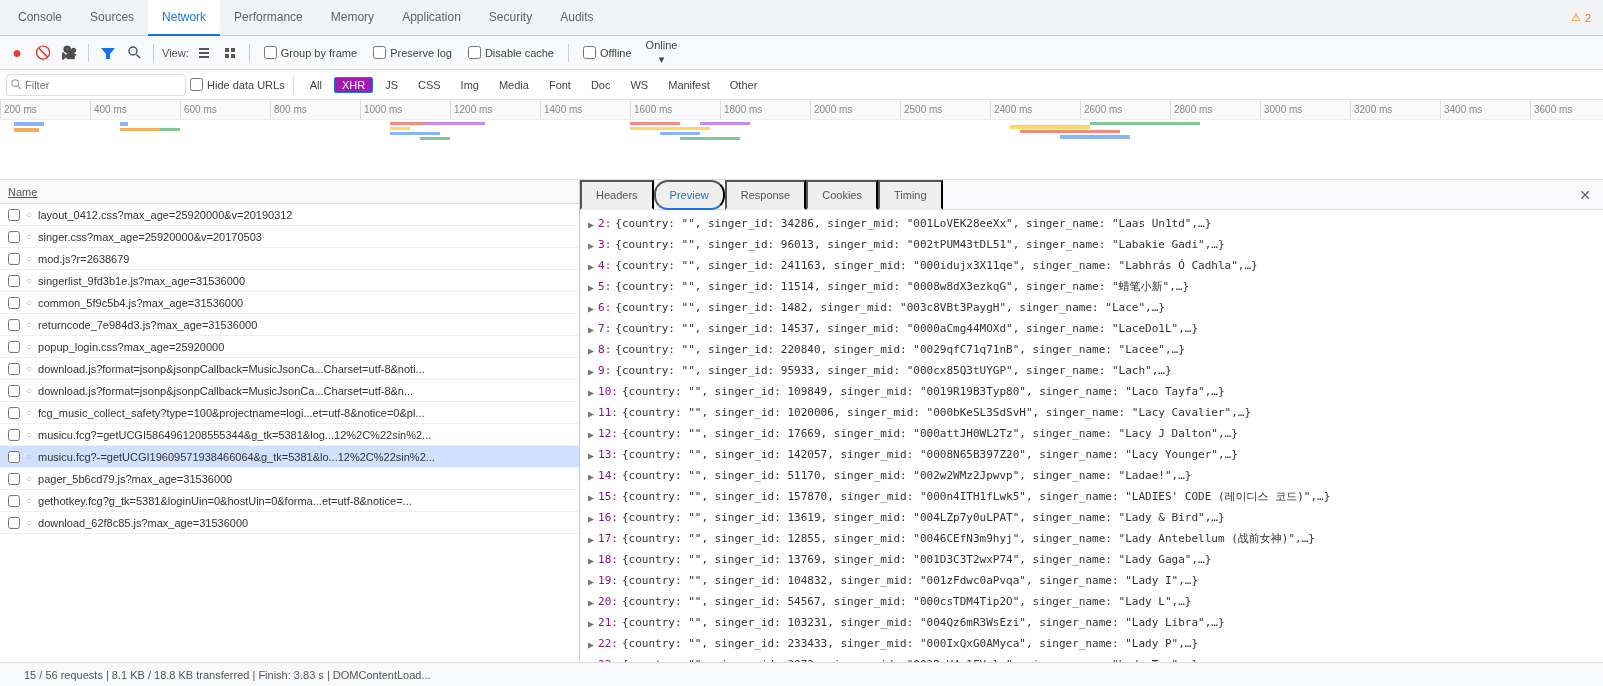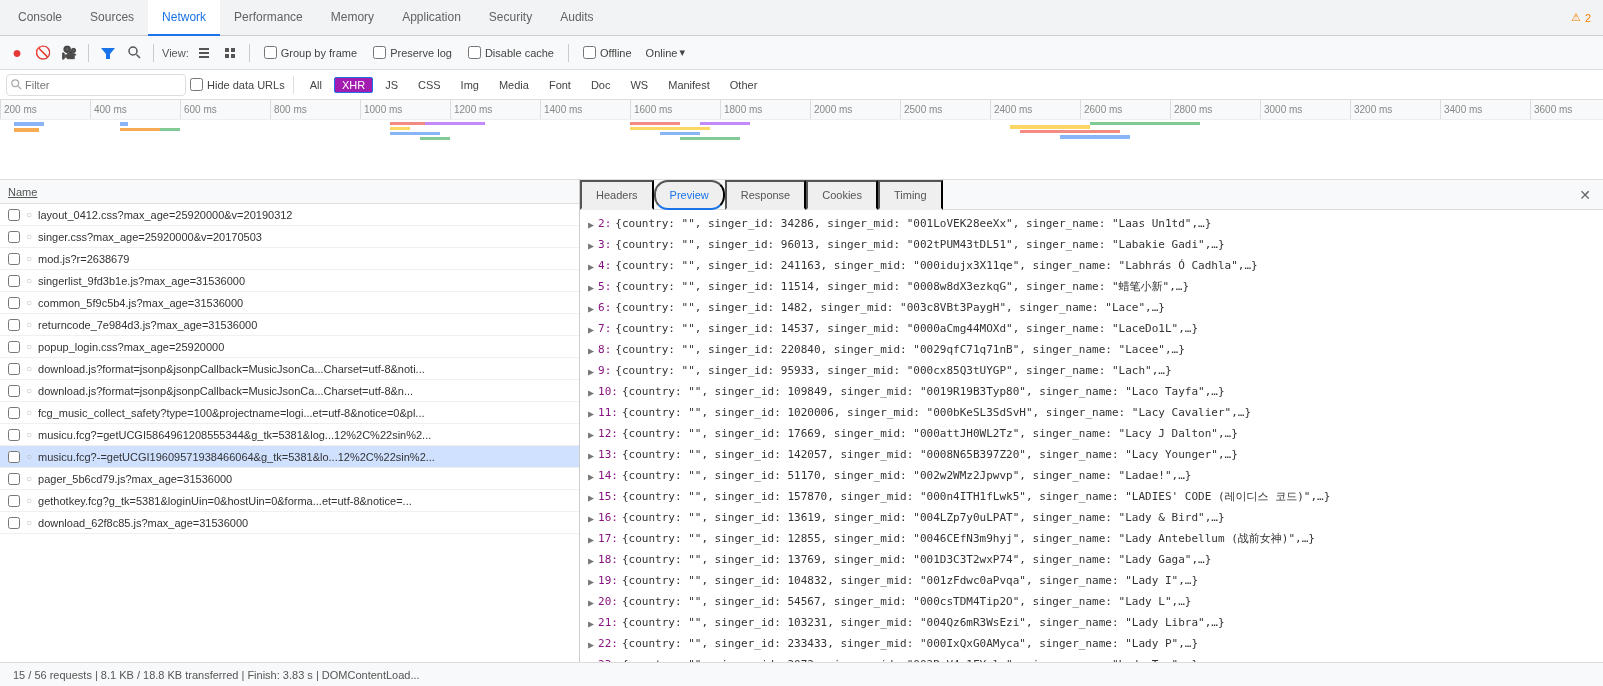--- a/index.html
+++ b/index.html
@@ -68,20 +68,21 @@
     }
     .toolbar-checkbox-group label {
       display: flex; align-items: center; gap: 4px;
       font-size: 11px; color: #444; cursor: pointer; white-space: nowrap;
     }
     .online-dropdown {
       display: flex; align-items: center; gap: 2px;
       font-size: 11px; color: #444; cursor: pointer;
       padding: 2px 4px;
       border-radius: 3px;
+      flex-direction: column;
     }
 
     
     .filter-bar {
       display: flex;
       align-items: center;
       background: #fff;
       border-bottom: 1px solid #ddd;
       height: 30px;
       padding: 0 6px;
@@ -264,21 +265,21 @@
     .json-index { color: #881280; margin-right: 4px; }
     .json-text { color: #333; }
 
     
     .status-bar {
       height: 24px;
       background: #f8f9fa;
       border-top: 1px solid #ddd;
       display: flex;
       align-items: center;
-      padding: 0 13px;
+      padding: 0 24px;
       font-size: 11px;
       color: #555;
       gap: 6px;
     }
 
     
     .waterfall-svg {
       position: absolute;
       top: 0; left: 0;
       width: 100%;

